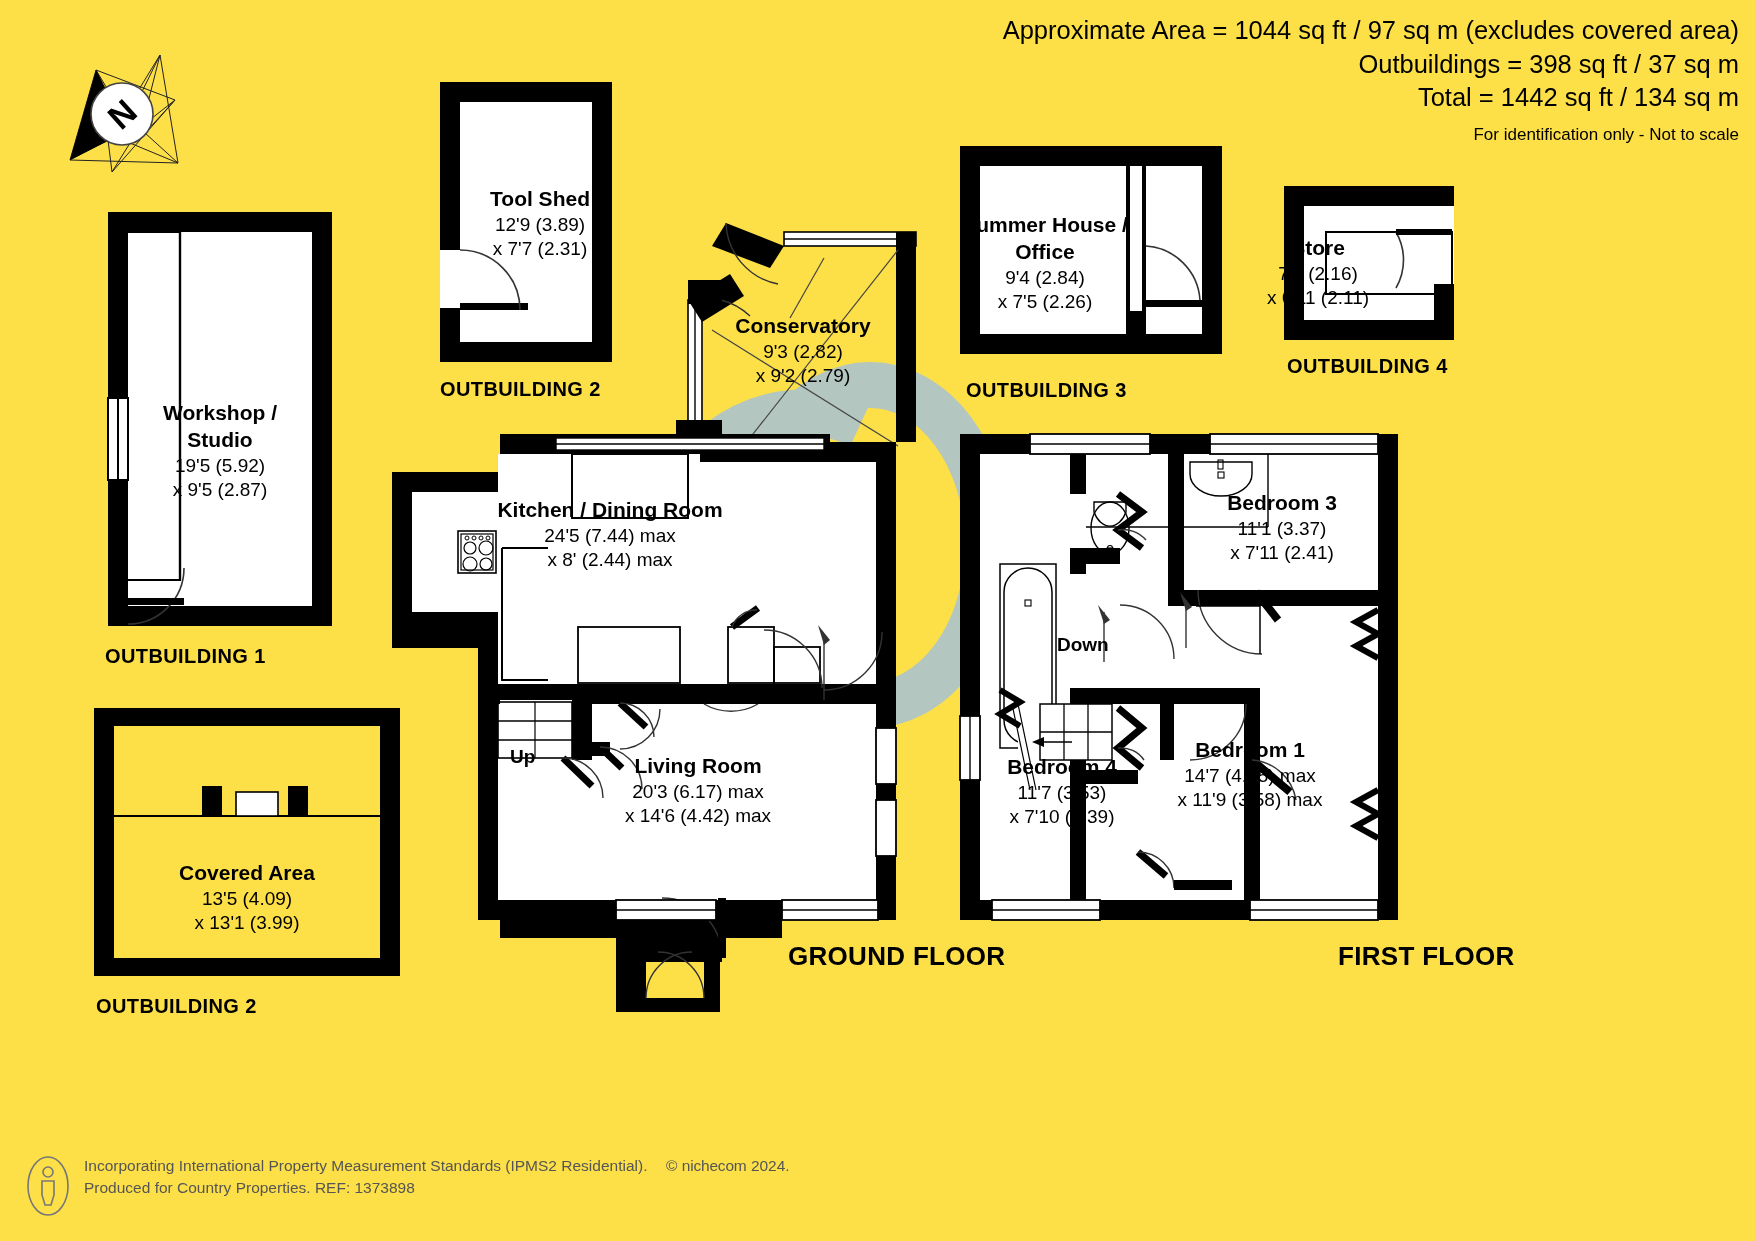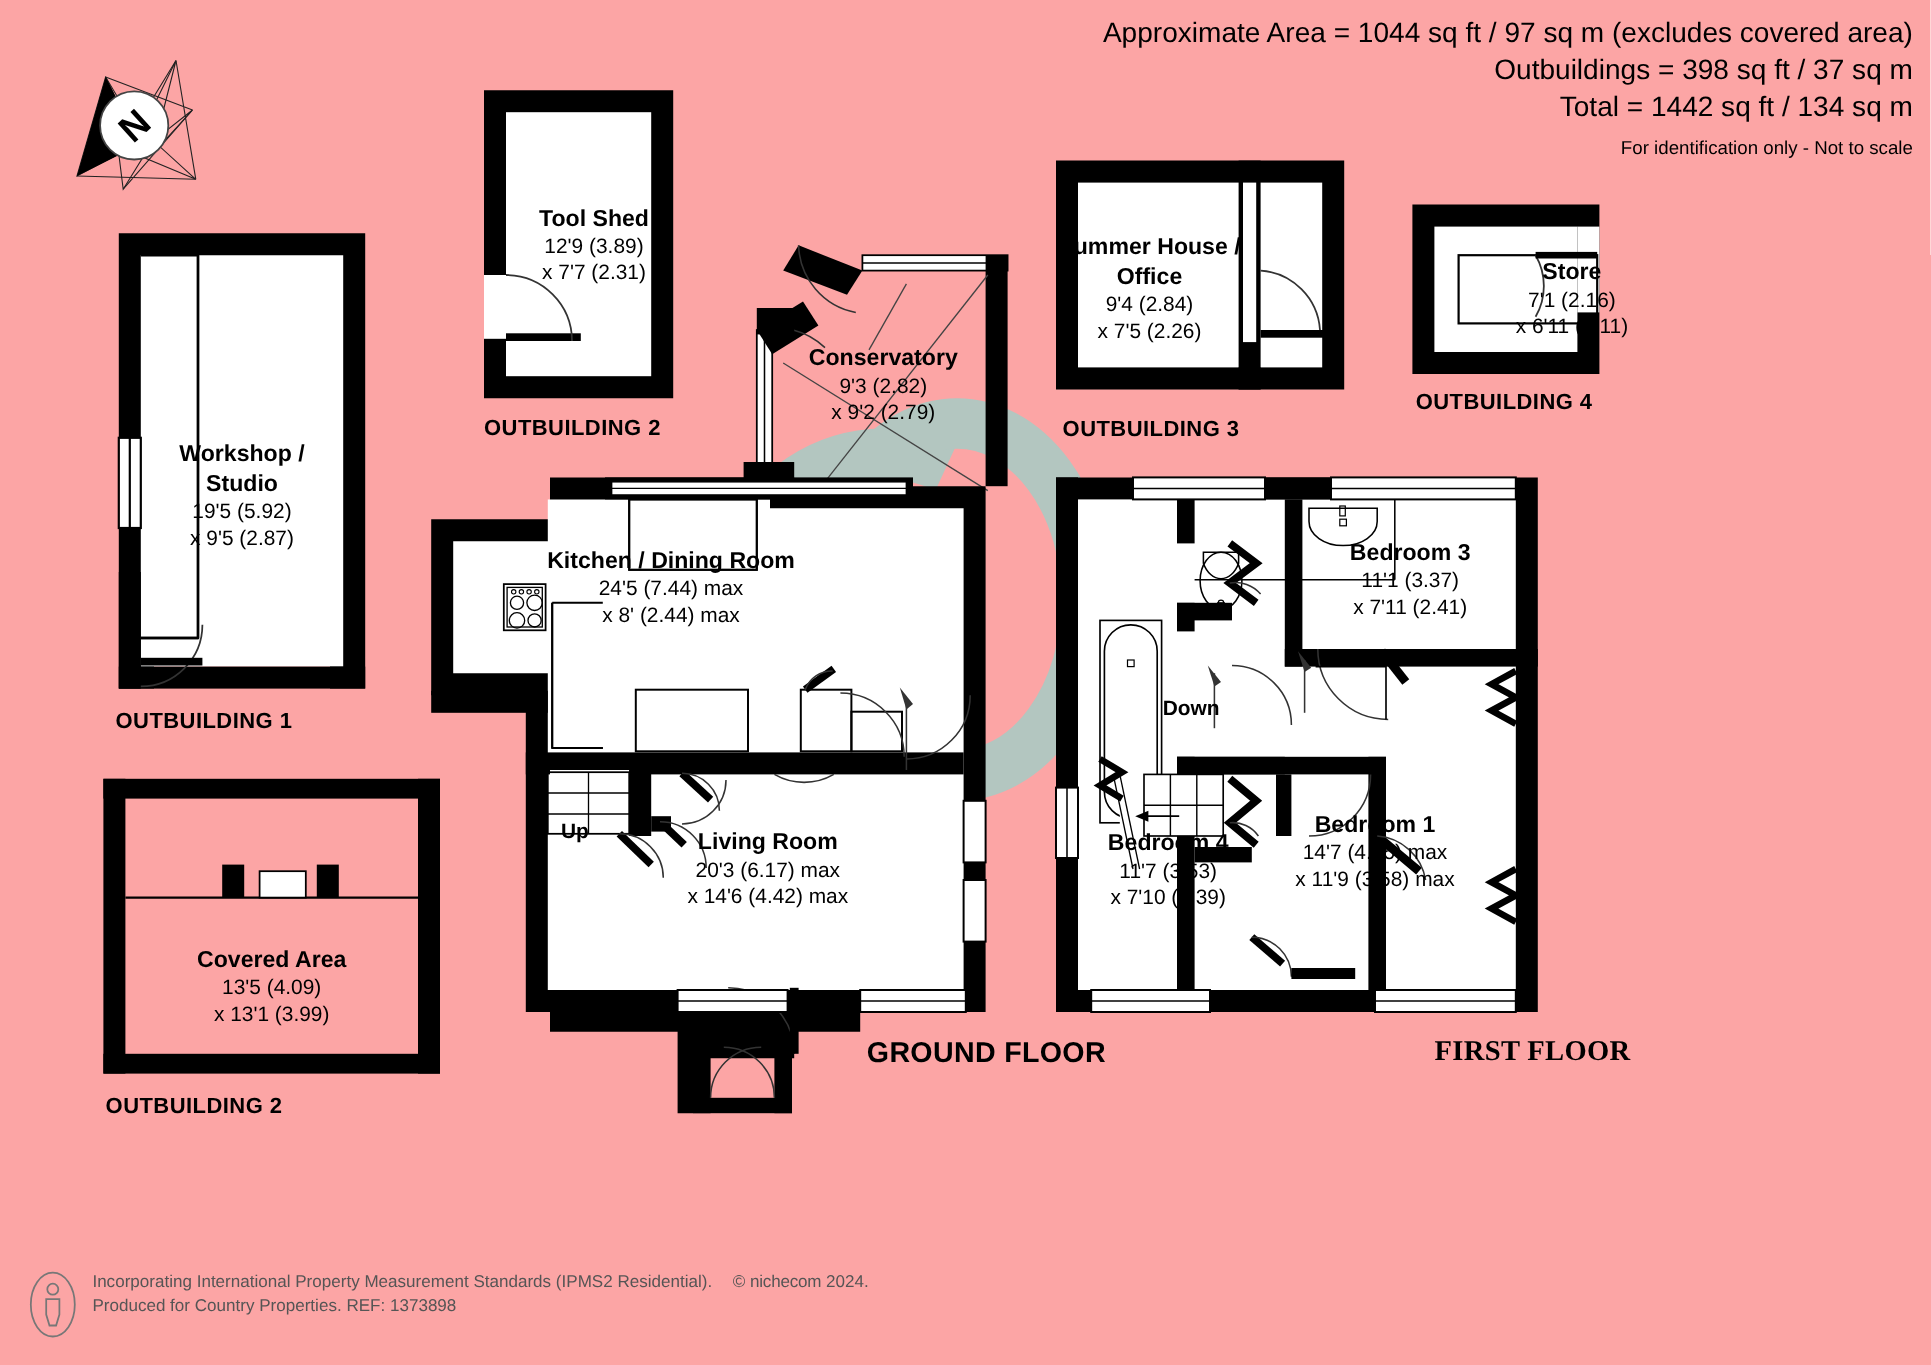--- a/index.html
+++ b/index.html
@@ -9,21 +9,21 @@
   }
   body {
     font-family: "Liberation Sans", sans-serif;
     color: #000000;
   }
   #page {
     position: relative;
     width: 1755px;
     height: 1241px;
     overflow: hidden;
-    background: #fca5a5;
+    background: #fde047;
   }
   
   .header {
     position: absolute;
     right: 16px;
     top: 14px;
     text-align: right;
     line-height: 1.32;
   }
   .header .line {
@@ -490,21 +490,21 @@
     <div class="dim">x 7'7 (2.31)</div>
   </div>
 
   <div class="lbl" style="left:955px; top:212px; width:180px;">
     <div class="name">Summer House /</div>
     <div class="name">Office</div>
     <div class="dim">9'4 (2.84)</div>
     <div class="dim">x 7'5 (2.26)</div>
   </div>
 
-  <div class="lbl" style="left:1351px; top:235px; width:156px;">
+  <div class="lbl" style="left:1240px; top:235px; width:156px;">
     <div class="name">Store</div>
     <div class="dim">7'1 (2.16)</div>
     <div class="dim">x 6'11 (2.11)</div>
   </div>
 
   <div class="lbl" style="left:705px; top:313px; width:196px;">
     <div class="name">Conservatory</div>
     <div class="dim">9'3 (2.82)</div>
     <div class="dim">x 9'2 (2.79)</div>
   </div>
@@ -542,21 +542,21 @@
   <div class="lbl" style="left:1140px; top:737px; width:220px;">
     <div class="name">Bedroom 1</div>
     <div class="dim">14'7 (4.45) max</div>
     <div class="dim">x 11'9 (3.58) max</div>
   </div>
 
   <div class="stairlbl" style="left:510px; top:746px;">Up</div>
   <div class="stairlbl" style="left:1057px; top:634px;">Down</div>
 
   <div class="floorlbl" style="left:788px; top:941px;">GROUND FLOOR</div>
-  <div class="floorlbl" style="left:1304px; top:941px;font-family:Liberation Serif, serif;">FIRST FLOOR</div>
+  <div class="floorlbl" style="left:1338px; top:941px;">FIRST FLOOR</div>
 
   <div class="outlbl" style="left:105px; top:645px;">OUTBUILDING 1</div>
   <div class="outlbl" style="left:440px; top:378px;">OUTBUILDING 2</div>
   <div class="outlbl" style="left:966px; top:379px;">OUTBUILDING 3</div>
   <div class="outlbl" style="left:1287px; top:355px;">OUTBUILDING 4</div>
   <div class="outlbl" style="left:96px; top:995px;">OUTBUILDING 2</div>
 
   <div class="footer">
     <svg width="44" height="62" viewBox="0 0 44 62">
       <ellipse cx="22" cy="31" rx="20" ry="29" fill="none" stroke="#777" stroke-width="1.6"></ellipse>

